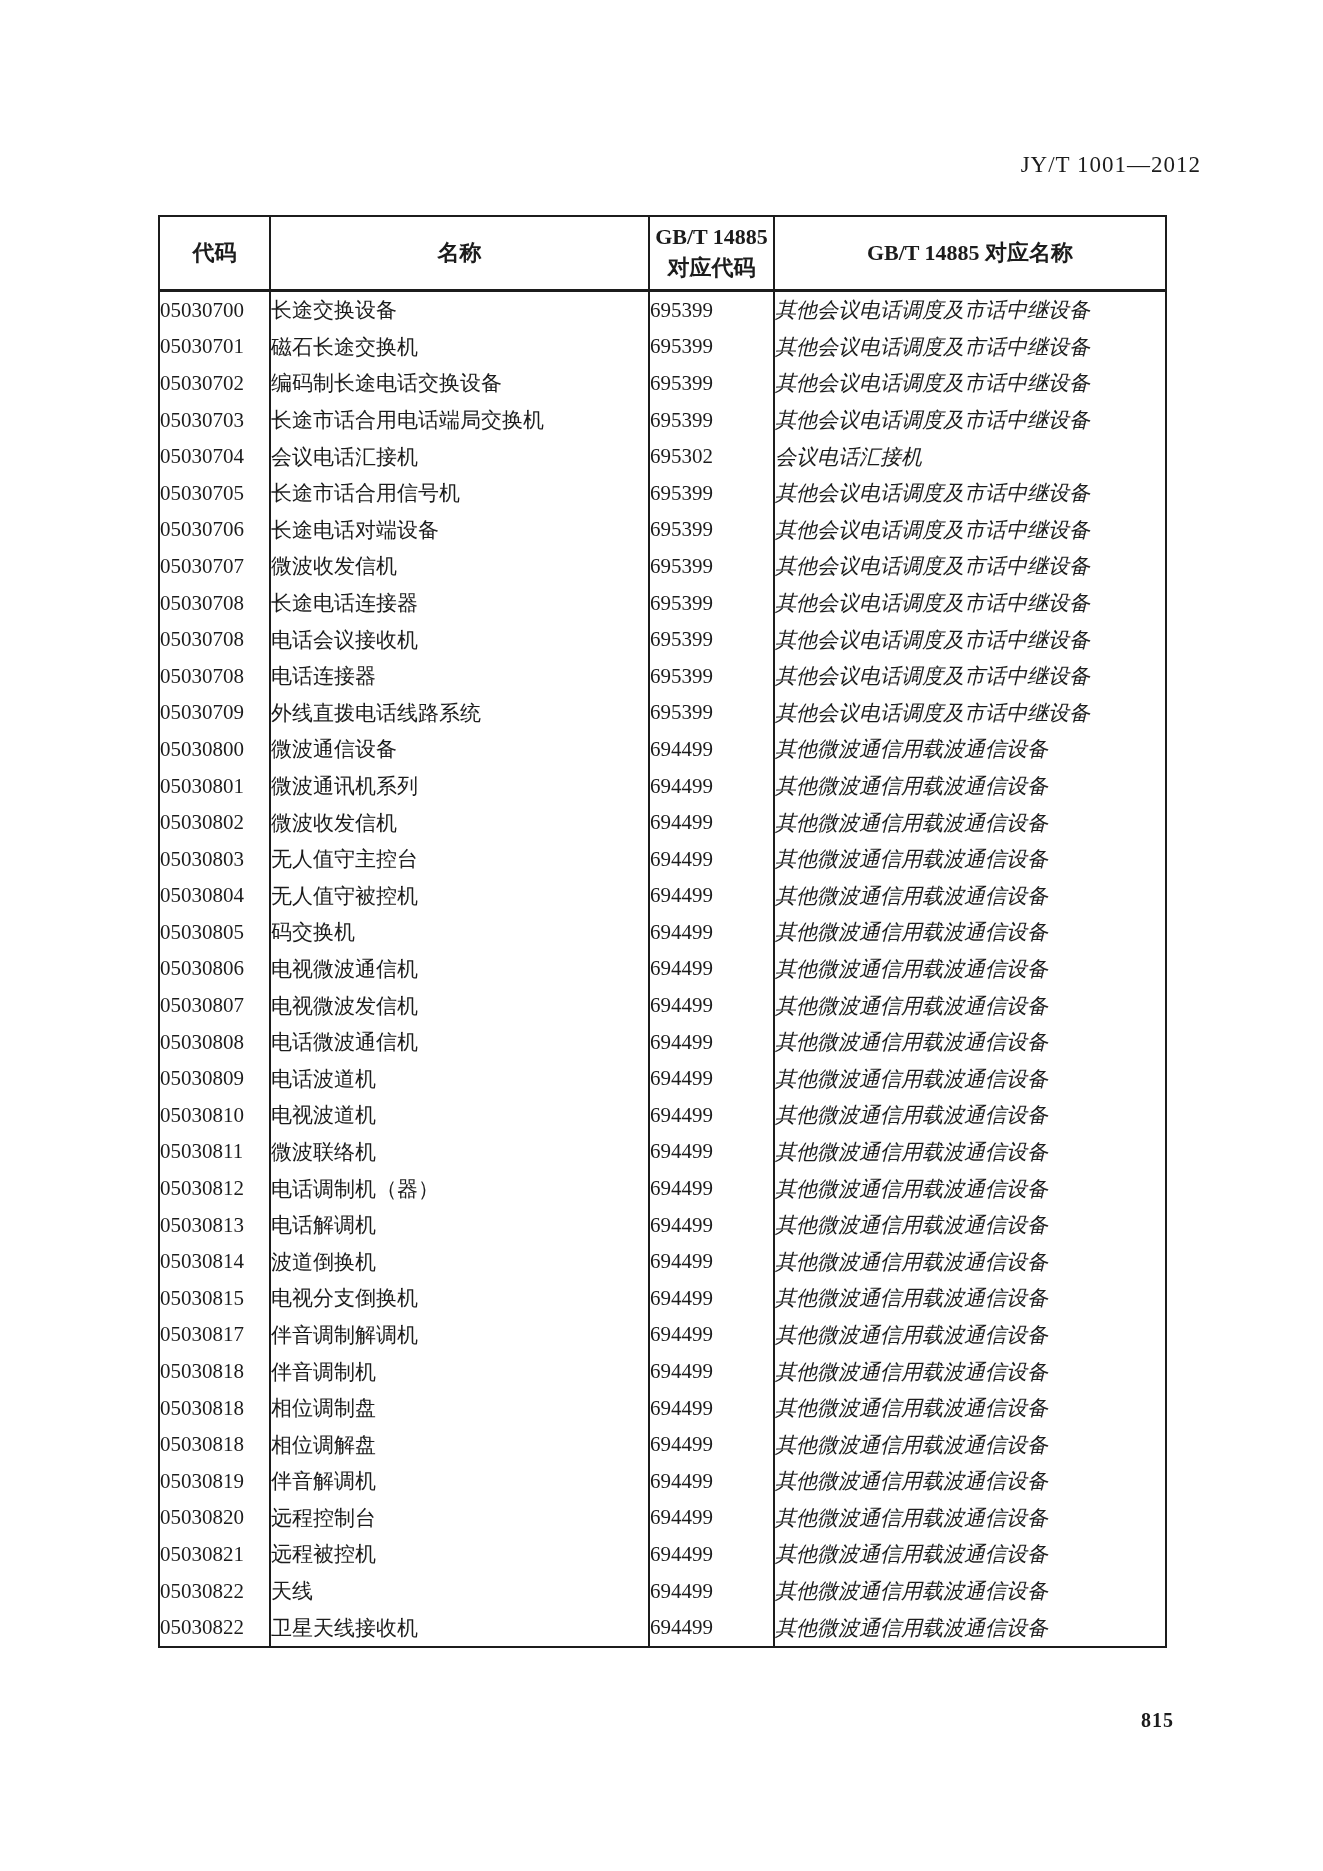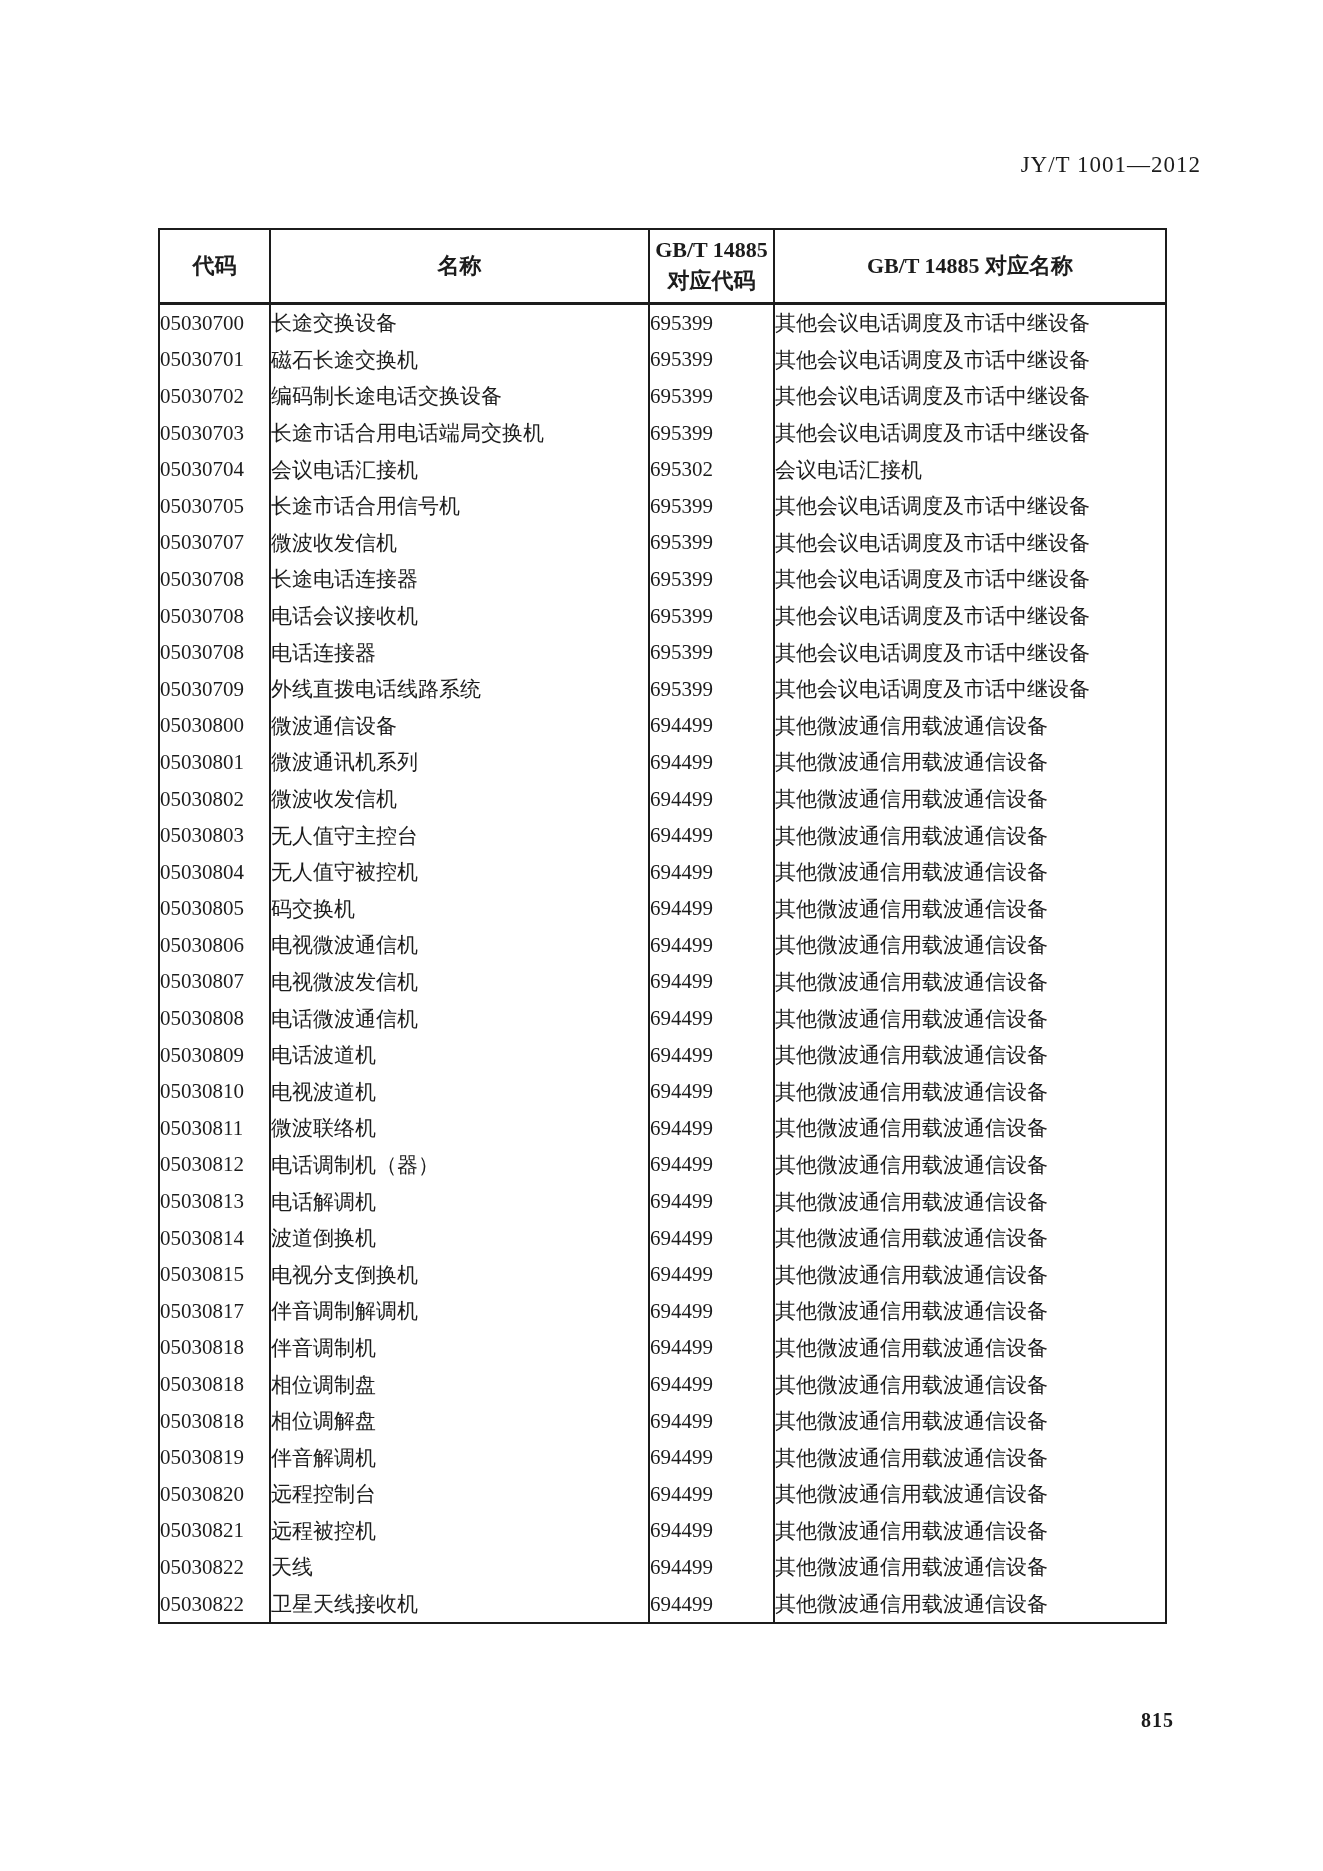--- a/index.html
+++ b/index.html
@@ -19,21 +19,21 @@
     top: 152px;
     right: 122px;
     font-size: 23px;
     letter-spacing: 1px;
     white-space: nowrap;
     margin-left: 22px;
   }
   table.spec-table {
     position: absolute;
     left: 158px;
-    top: 228px;
+    top: 215px;
     width: 1007px;
     border-collapse: collapse;
     table-layout: fixed;
     border: 2.5px solid #1c1c1c;
   }
   table.spec-table th,
   table.spec-table td {
     border-left: 2px solid #1c1c1c;
     border-right: 2px solid #1c1c1c;
     border-top: none;
@@ -52,21 +52,21 @@
   }
   table.spec-table tbody td {
     height: 36.6px;
     font-size: 21px;
     vertical-align: middle;
     padding: 0;
   }
   td.cell-code   { padding-left: 4px; margin-left: 15px; }
   td.cell-name   { padding-left: 8px; }
   td.cell-gbtc   { padding-left: 4px; margin-top: 32px; }
-  td.cell-gbtn   { padding-left: 12px; }
+  td.cell-gbtn   { padding-left: 12px; font-style: italic; }
   .page-number {
     position: absolute;
     left: 1141px;
     top: 1709px;
     font-size: 20px;
     letter-spacing: 1px;
     font-weight: bold;
   }
 </style>
 </head>
@@ -128,20 +128,26 @@
     <td class="cell-gbtn">会议电话汇接机</td>
   </tr>
 
   <tr>
     <td class="cell-code">05030705</td>
     <td class="cell-name">长途市话合用信号机</td>
     <td class="cell-gbtc">695399</td>
     <td class="cell-gbtn">其他会议电话调度及市话中继设备</td>
   </tr>
 
+  <tr>
+    <td class="cell-code">05030706</td>
+    <td class="cell-name">长途电话对端设备</td>
+    <td class="cell-gbtc">695399</td>
+    <td class="cell-gbtn">其他会议电话调度及市话中继设备</td>
+  </tr>
 
   <tr>
     <td class="cell-code">05030707</td>
     <td class="cell-name">微波收发信机</td>
     <td class="cell-gbtc">695399</td>
     <td class="cell-gbtn">其他会议电话调度及市话中继设备</td>
   </tr>
 
   <tr>
     <td class="cell-code">05030708</td>

